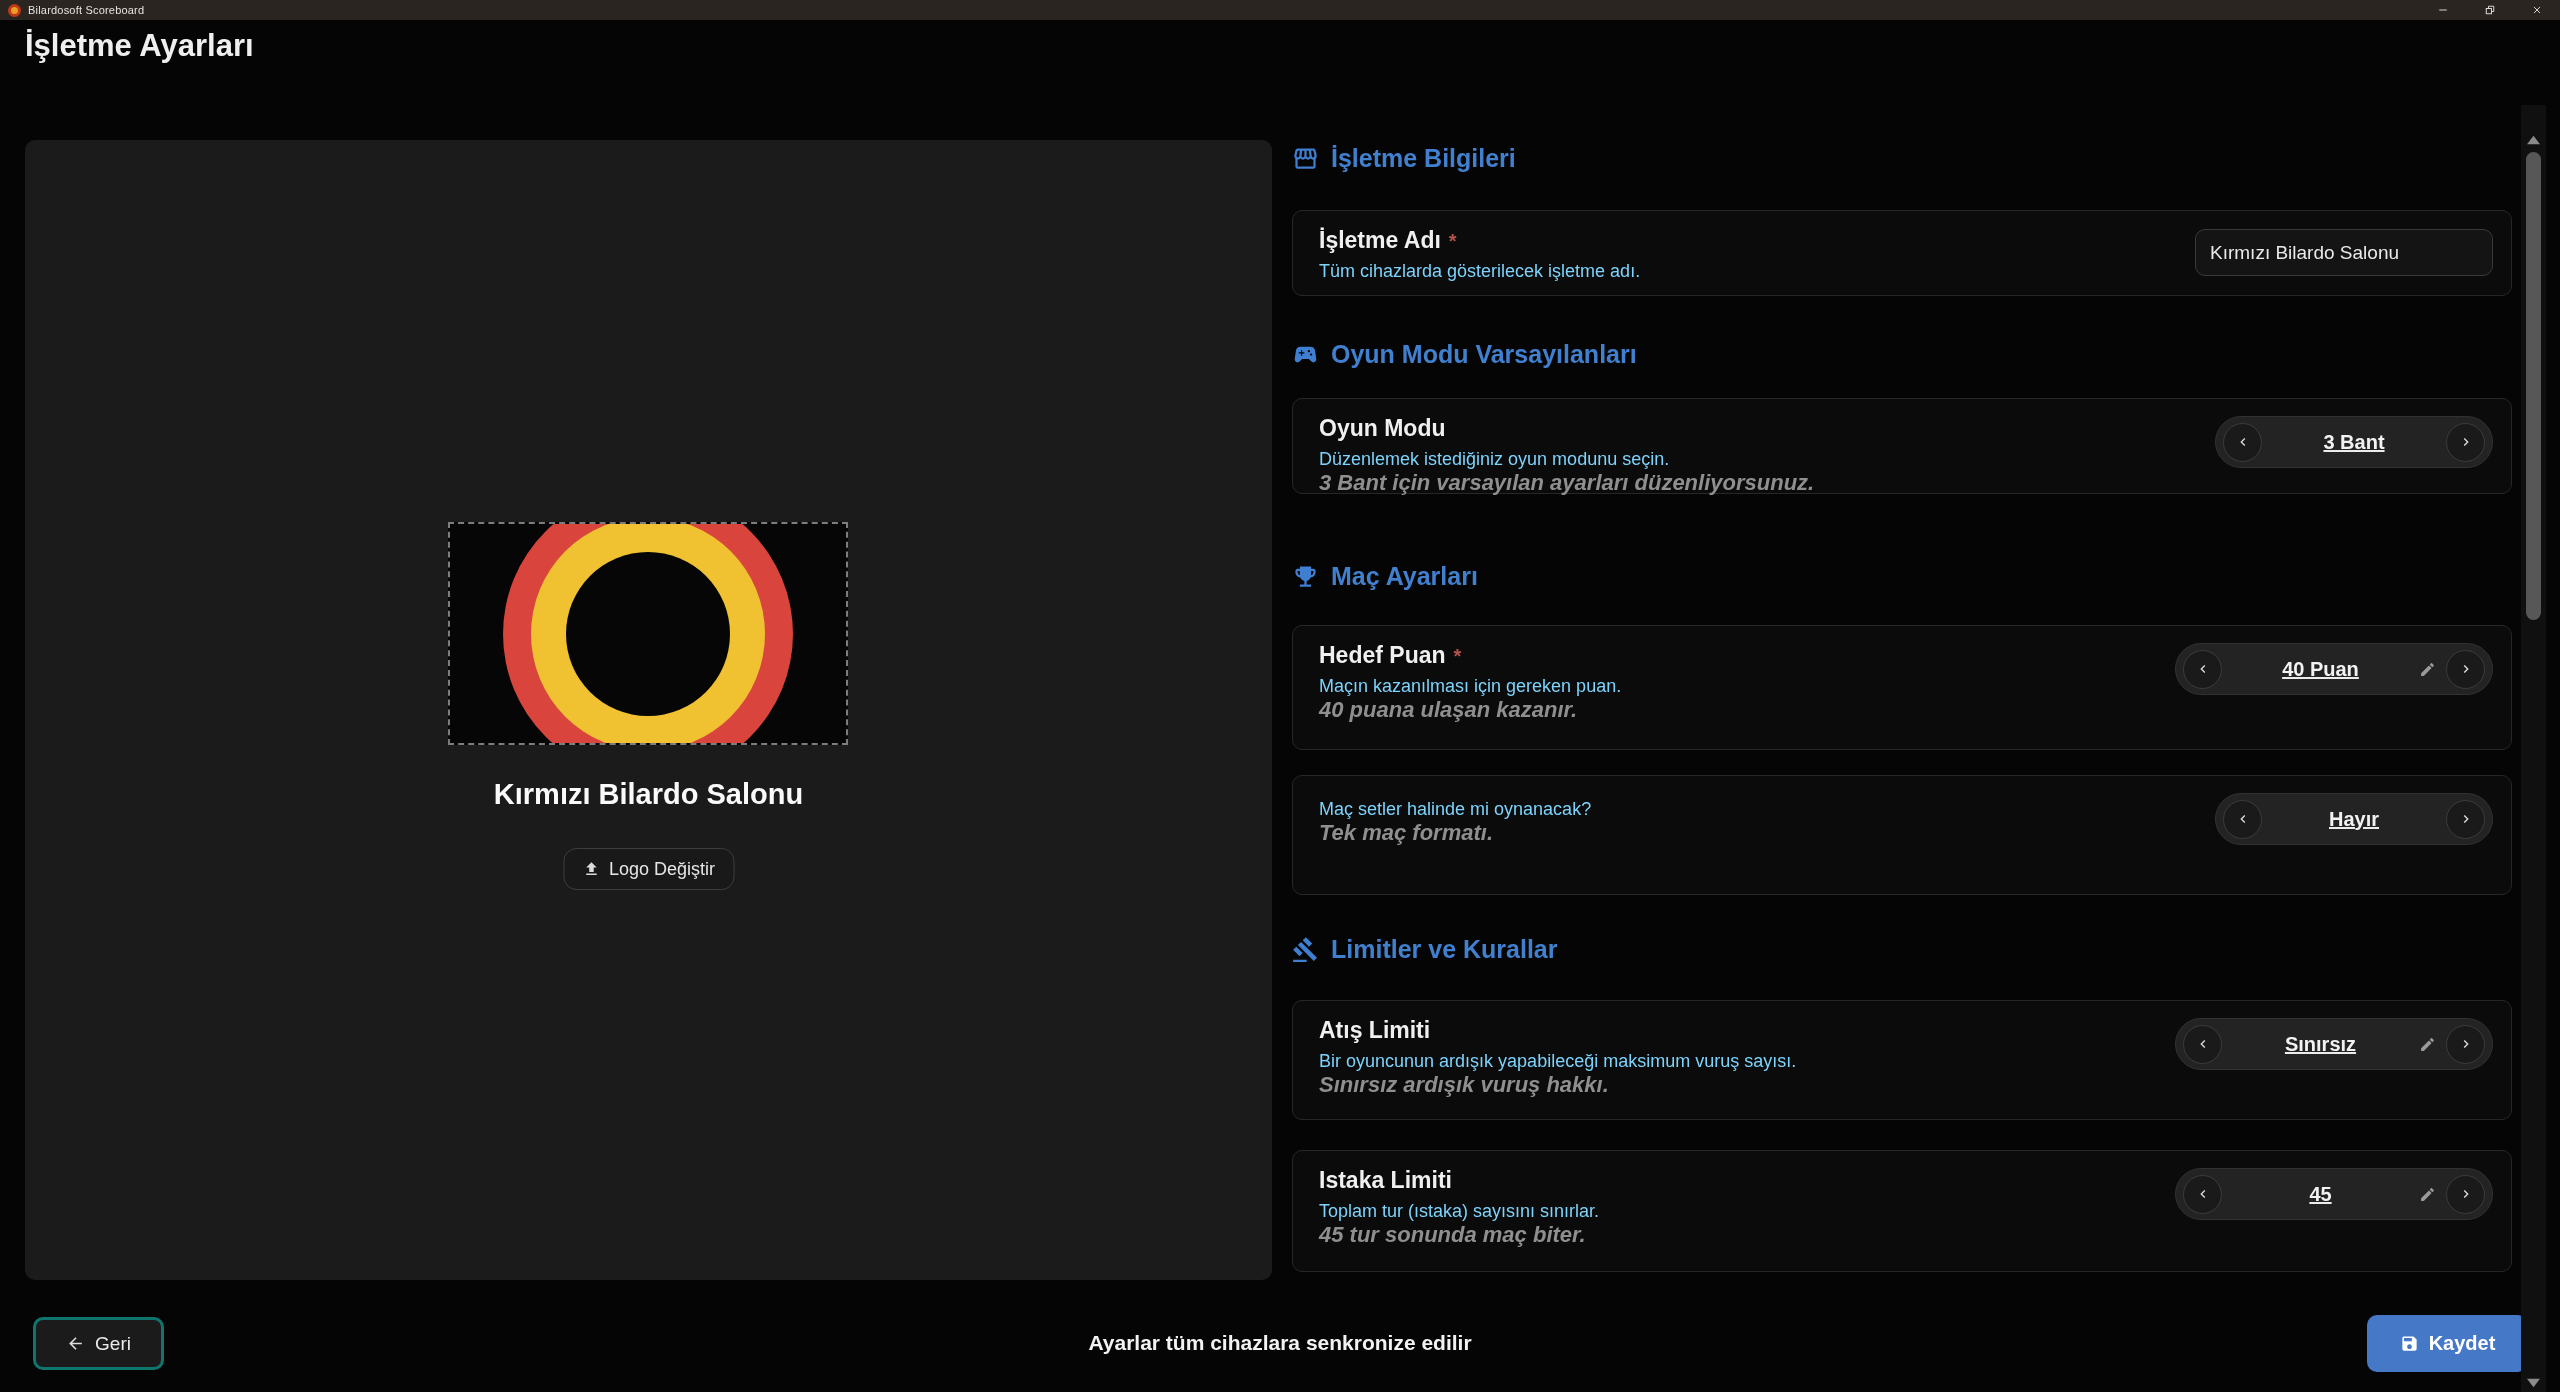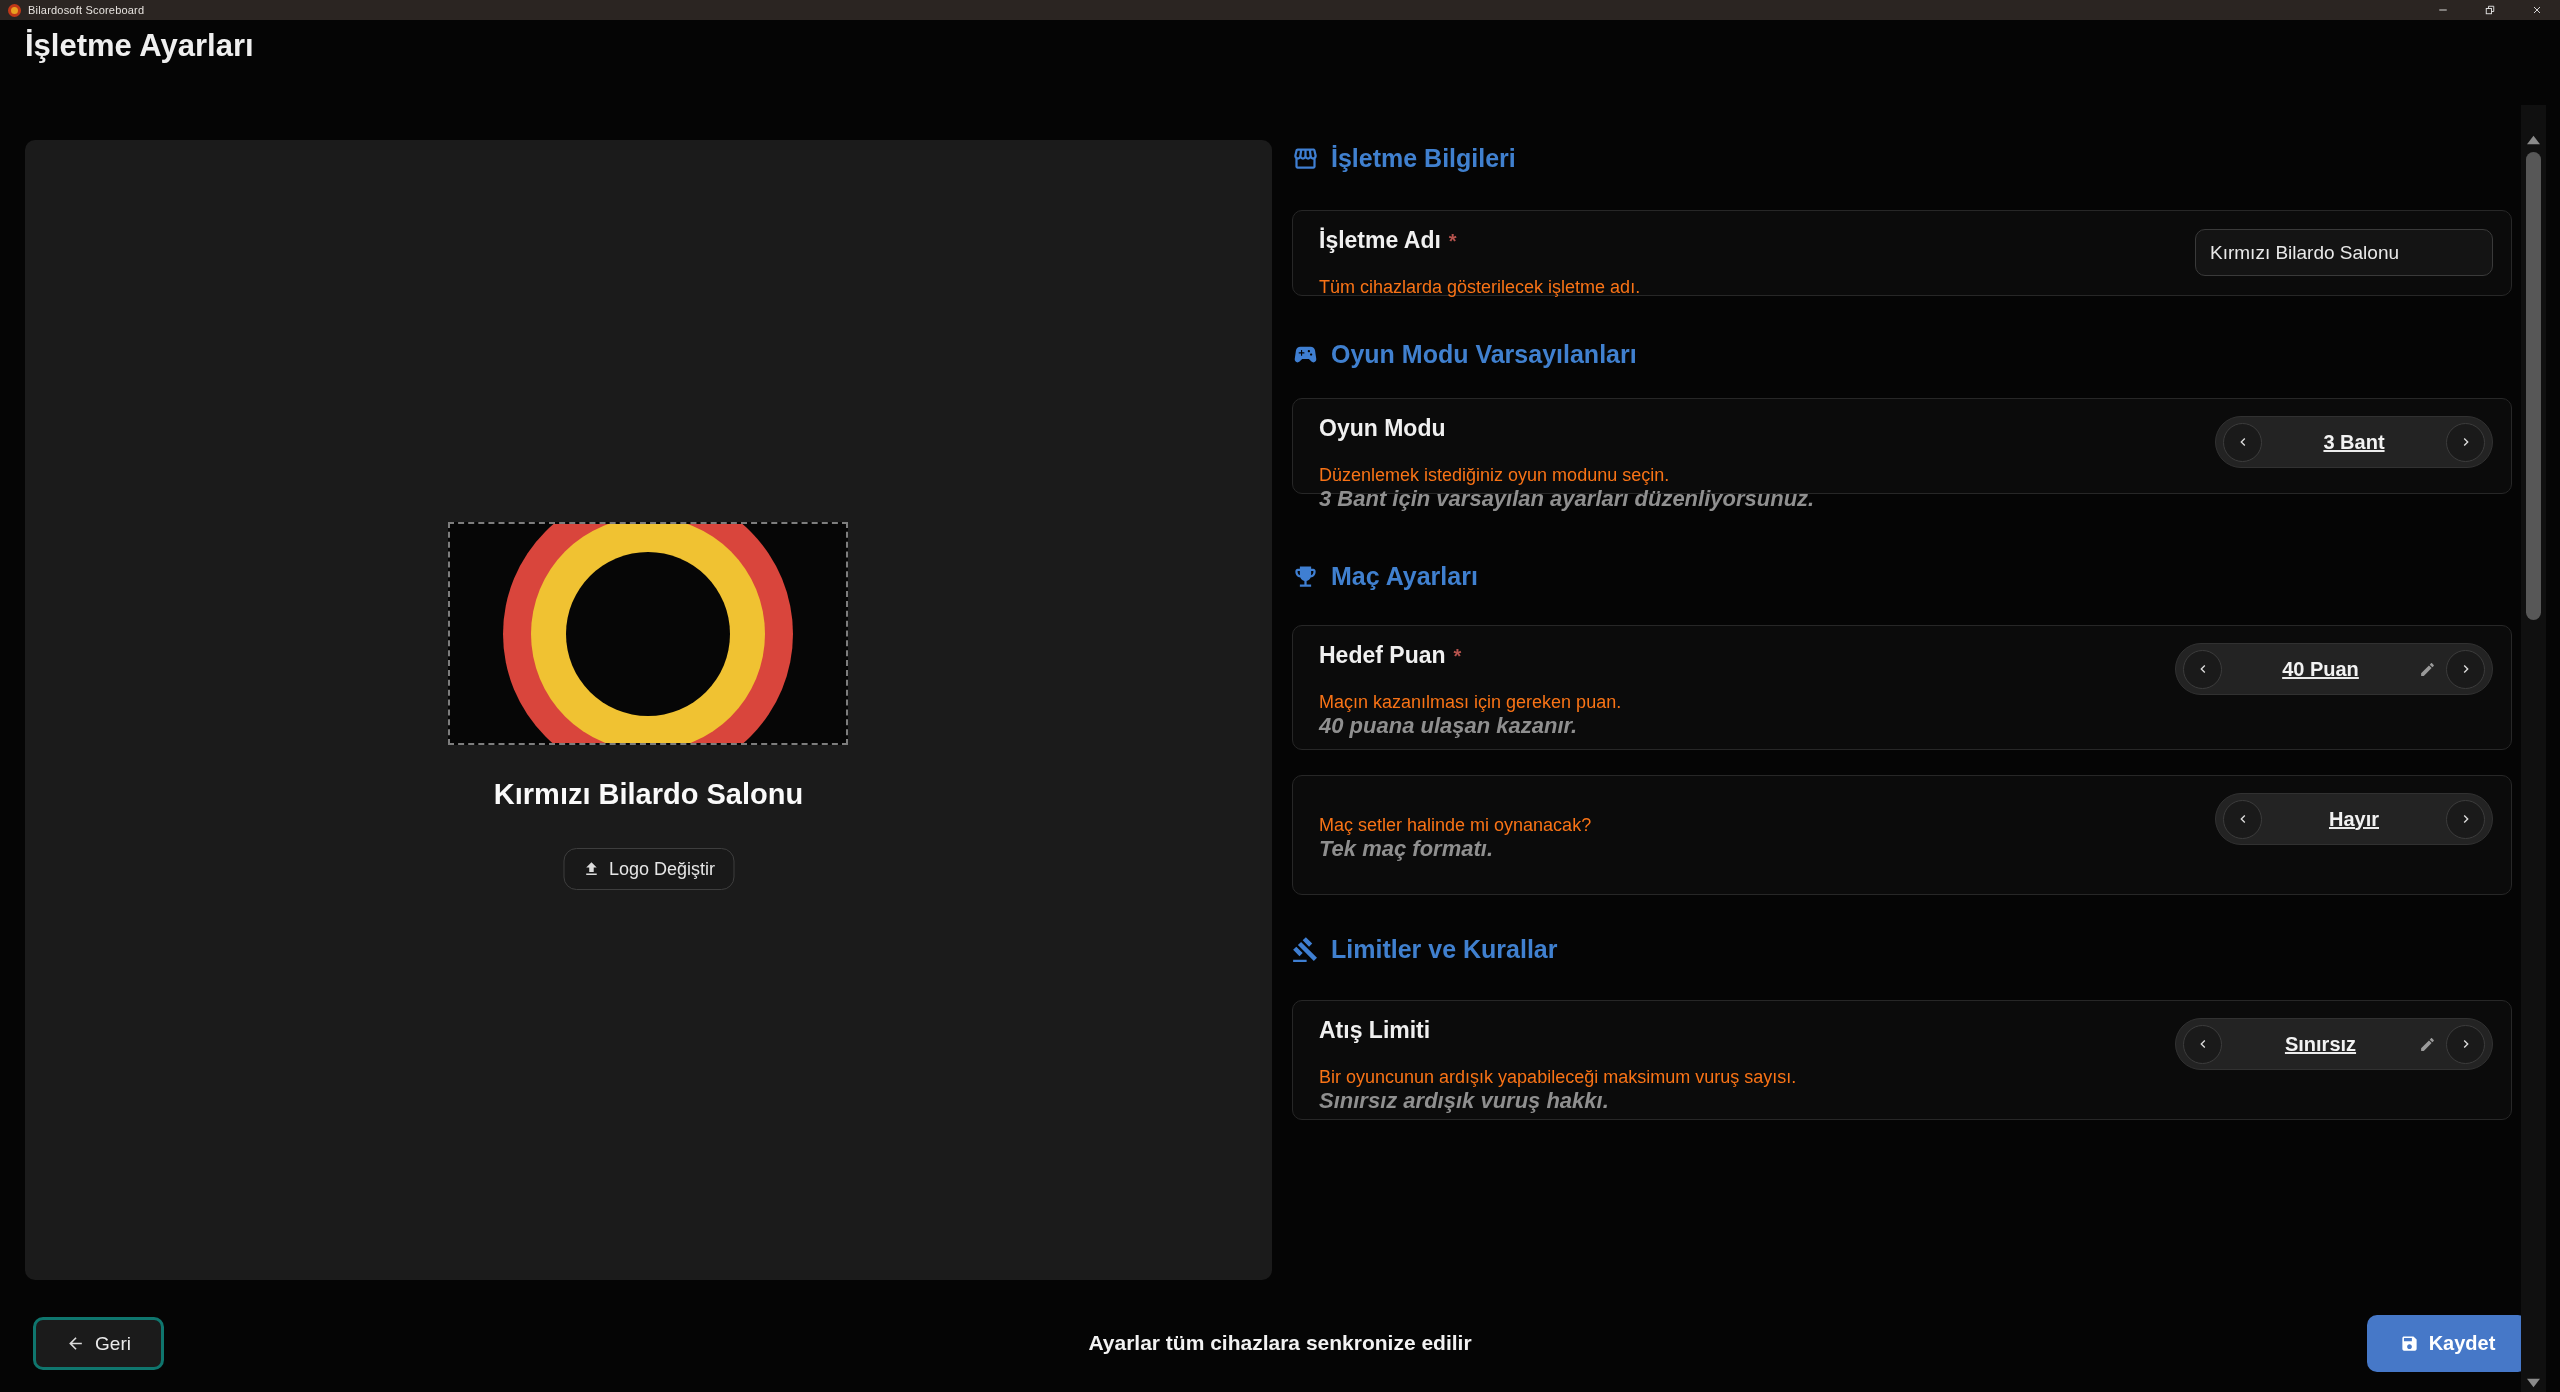--- a/index.html
+++ b/index.html
@@ -25,21 +25,21 @@
   .biz-name { position:absolute; left:0; top:638px; width:100%; text-align:center; font-size:29px; font-weight:700; color:#fafafa; }
   .logo-btn { position:absolute; left:50%; top:708px; transform:translateX(-50%); height:42px; padding:0 18px; background:#191919; border:1px solid #3e3e3e; border-radius:13px; display:flex; align-items:center; gap:9px; color:#e6e6e6; font-size:18px; cursor:pointer; }
   .logo-btn svg { width:18px; height:18px; fill:#dcdcdc; }
 
   
   .sec-h { position:absolute; display:flex; align-items:center; gap:12px; color:#4080cf; font-size:25px; font-weight:700; }
   .sec-h svg { width:27px; height:27px; fill:#3f7fd2; }
   .row { position:absolute; left:1292px; width:1220px; background:#0b0b0b; border:1px solid #272727; border-radius:10px; padding:16px 26px; }
   .row-title { font-size:23px; font-weight:700; color:#f0f0f0; }
   .req { color:#b5534d; font-size:20px; margin-left:8px; }
-  .row-desc { margin-top:23px; font-size:18px; color:#f97316; }
+  .row-desc { margin-top:7px; font-size:18px; color:#7dd3fc; }
   .row-hint { font-size:22px; font-style:italic; color:#8f8f8f;font-weight:bold; }
 
   .text-input { position:absolute; right:18px; top:18px; width:298px; height:47px; background:#141414; border:1px solid #3a3a3a; border-radius:10px; color:#e9e9e9; font-size:19px; font-family:"Liberation Sans",sans-serif; padding:0 14px; outline:none; }
 
   .pill { position:absolute; right:18px; top:17px; height:52px; background:#232323; border:1px solid #313131; border-radius:26px; display:flex; align-items:center; padding:0 7px;text-decoration:underline; }
   .pill.w1 { width:278px; } .pill.w2 { width:318px; }
   .circ-btn { width:39px; height:39px; border-radius:50%; background:#1a1a1a; border:1px solid #3c3c3c; display:flex; align-items:center; justify-content:center; cursor:pointer; flex:0 0 auto; }
   .circ-btn svg { width:16px; height:16px; fill:#dedede; }
   .pill-value { flex:1; text-align:center; font-size:20px; font-weight:700; color:#f2f2f2; }
   .edit-ic { width:17px; height:17px; fill:#9a9a9a; margin-right:10px; flex:0 0 auto; cursor:pointer; }
@@ -209,20 +209,41 @@
           <path d="M3 17.25V21h3.75L17.81 9.94l-3.75-3.75L3 17.25zM20.71 7.04c.39-.39.39-1.02 0-1.41l-2.34-2.34c-.39-.39-1.02-.39-1.41 0l-1.83 1.83 3.75 3.75 1.83-1.83z"></path>
         </svg>
       <div class="circ-btn">
           <svg viewBox="0 0 24 24">
             <path d="M8.59 16.59L10 18l6-6-6-6-1.41 1.41L13.17 12z"></path>
           </svg>
         </div>
     </div>
   </div>
 
+  <div class="row" style="top:1150px; height:122px;">
+    <div class="row-title">Istaka Limiti</div>
+    <div class="row-desc">Toplam tur (ıstaka) sayısını sınırlar.</div>
+    <div class="row-hint">45 tur sonunda maç biter.</div>
+    <div class="pill w2">
+      <div class="circ-btn">
+          <svg viewBox="0 0 24 24">
+            <path d="M15.41 7.41L14 6l-6 6 6 6 1.41-1.41L10.83 12z"></path>
+          </svg>
+        </div>
+      <span class="pill-value">45</span>
+      <svg class="edit-ic" viewBox="0 0 24 24">
+          <path d="M3 17.25V21h3.75L17.81 9.94l-3.75-3.75L3 17.25zM20.71 7.04c.39-.39.39-1.02 0-1.41l-2.34-2.34c-.39-.39-1.02-.39-1.41 0l-1.83 1.83 3.75 3.75 1.83-1.83z"></path>
+        </svg>
+      <div class="circ-btn">
+          <svg viewBox="0 0 24 24">
+            <path d="M8.59 16.59L10 18l6-6-6-6-1.41 1.41L13.17 12z"></path>
+          </svg>
+        </div>
+    </div>
+  </div>
 
   <button class="back-btn">
     <svg viewBox="0 0 24 24">
         <path d="M20 11H7.83l5.59-5.59L12 4l-8 8 8 8 1.41-1.41L7.83 13H20v-2z"></path>
       </svg>
     <span>Geri</span>
   </button>
   <div class="sync-note">Ayarlar tüm cihazlara senkronize edilir</div>
   <button class="save-btn">
     <svg viewBox="0 0 24 24">

